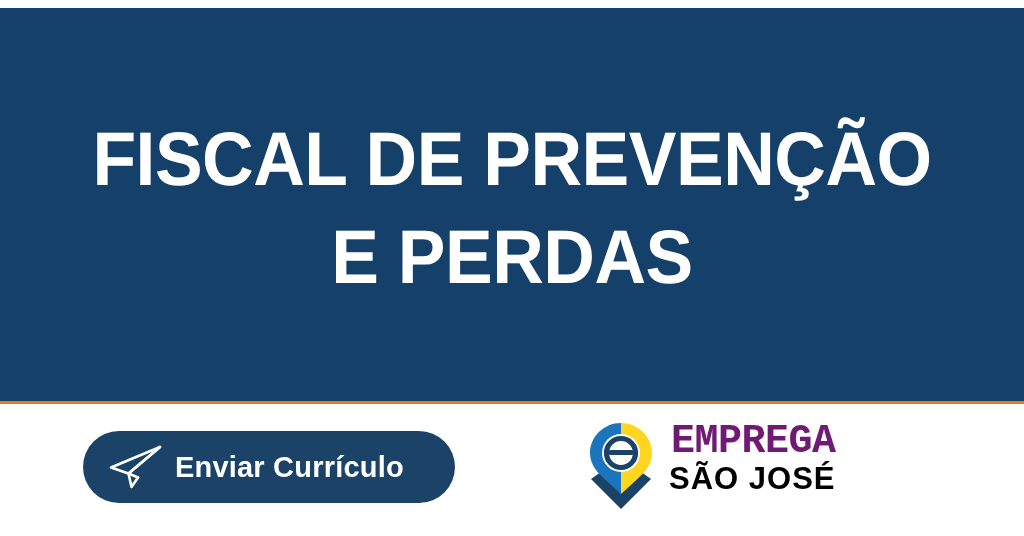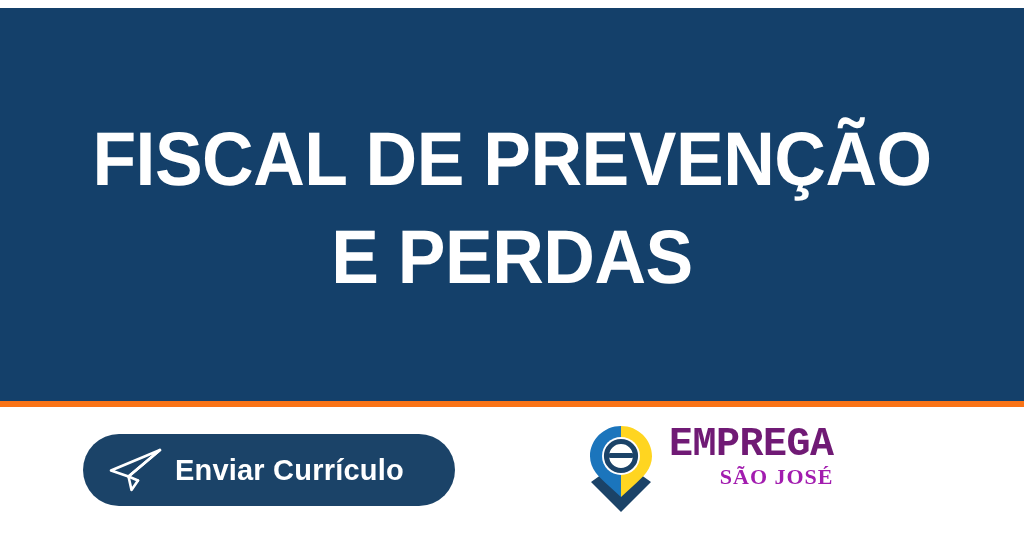--- a/index.html
+++ b/index.html
@@ -53,21 +53,21 @@
   }
 
   
   .footer {
     position: absolute;
     left: 0;
     top: 401px;
     width: 1024px;
     height: 135px;
     background: #ffffff;
-    border-top: 6px solid #f97316;
+    border-top: 3px solid #f97316;
     box-sizing: border-box;
   }
 
   
   .cta-button {
     position: absolute;
     left: 83px;
     top: 27px;
     width: 372px;
     height: 72px;
@@ -125,24 +125,24 @@
   }
   .logo-emprega {
     color: #701a75;
     font-family: Liberation Mono, monospace;
     font-weight: bold;
     font-size: 40px;
     line-height: 0.98;
     letter-spacing: -0.5px;
   }
   .logo-saojose {
-    color: #a21caf;
-    font-family: Liberation Serif, serif;
-    font-weight: bold;
-    font-size: 22px;
+    color: #000000;
+    font-family: Liberation Sans, sans-serif;
+    font-weight: bold;
+    font-size: 31px;
     line-height: 1.0;
     letter-spacing: 1px;
     margin-top: 2px;
   }
 </style>
 </head>
 <body>
 
 <div class="banner">
 

